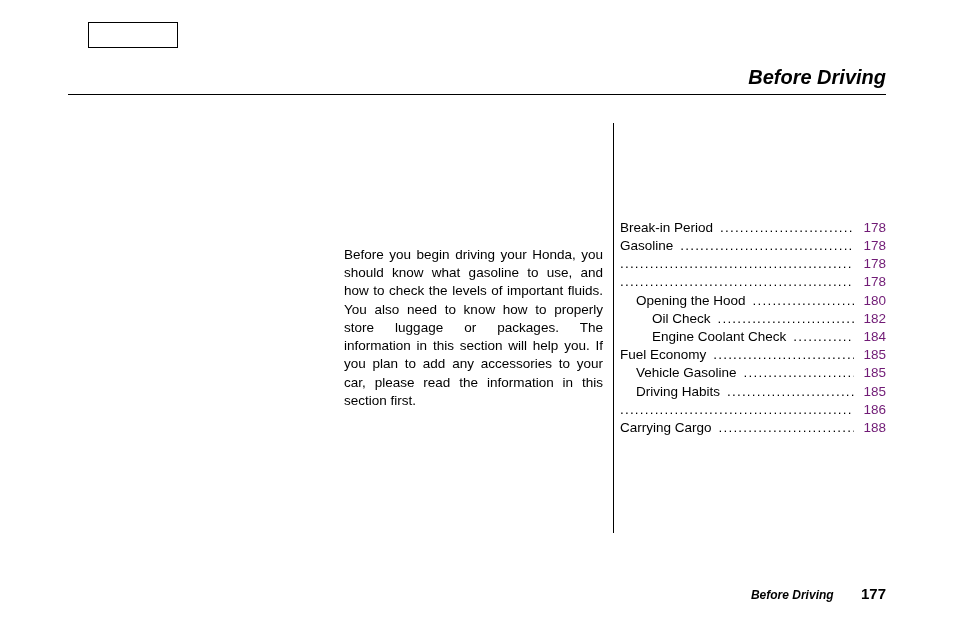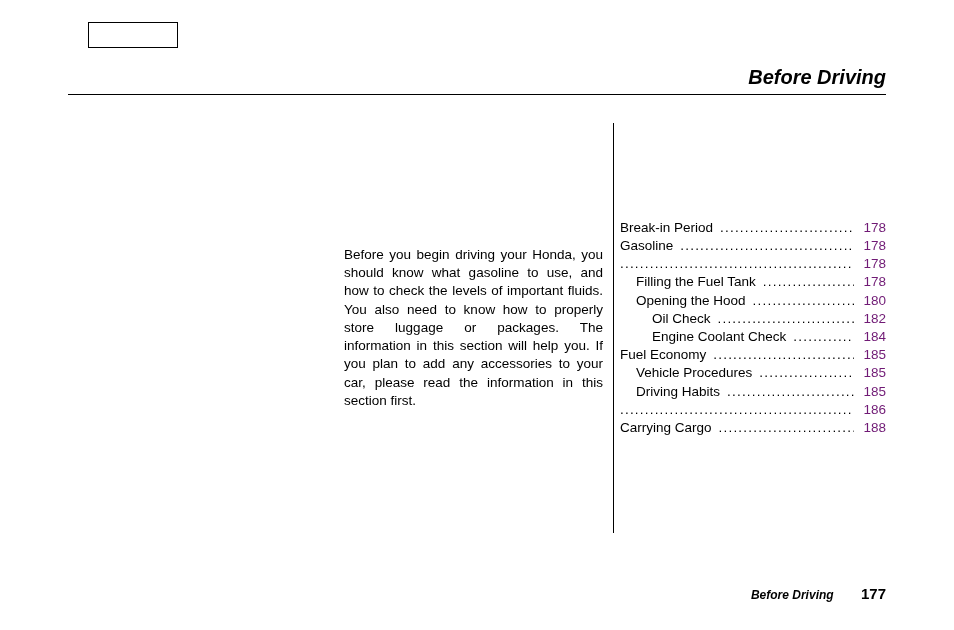--- a/index.html
+++ b/index.html
@@ -129,21 +129,20 @@
       <div class="toc-row">
         <span class="toc-label">Gasoline</span>
         <span class="toc-dots">............................................................</span>
         <span class="toc-page">178</span>
       </div>
       <div class="toc-row">
         <span class="toc-dots">............................................................</span>
         <span class="toc-page">178</span>
       </div>
       <div class="toc-row">
-        <span class="toc-label indent-1">Filling the Fuel Tank</span>
         <span class="toc-dots">............................................................</span>
         <span class="toc-page">178</span>
       </div>
       <div class="toc-row">
         <span class="toc-label indent-1">Opening the Hood</span>
         <span class="toc-dots">............................................................</span>
         <span class="toc-page">180</span>
       </div>
       <div class="toc-row">
         <span class="toc-label indent-2">Oil Check</span>
@@ -154,21 +153,21 @@
         <span class="toc-label indent-2">Engine Coolant Check</span>
         <span class="toc-dots">............................................................</span>
         <span class="toc-page">184</span>
       </div>
       <div class="toc-row">
         <span class="toc-label">Fuel Economy</span>
         <span class="toc-dots">............................................................</span>
         <span class="toc-page">185</span>
       </div>
       <div class="toc-row">
-        <span class="toc-label indent-1">Vehicle Procedures</span>
+        <span class="toc-label indent-1">Vehicle Gasoline</span>
         <span class="toc-dots">............................................................</span>
         <span class="toc-page">185</span>
       </div>
       <div class="toc-row">
         <span class="toc-label indent-1">Driving Habits</span>
         <span class="toc-dots">............................................................</span>
         <span class="toc-page">185</span>
       </div>
       <div class="toc-row">
         <span class="toc-dots">............................................................</span>

